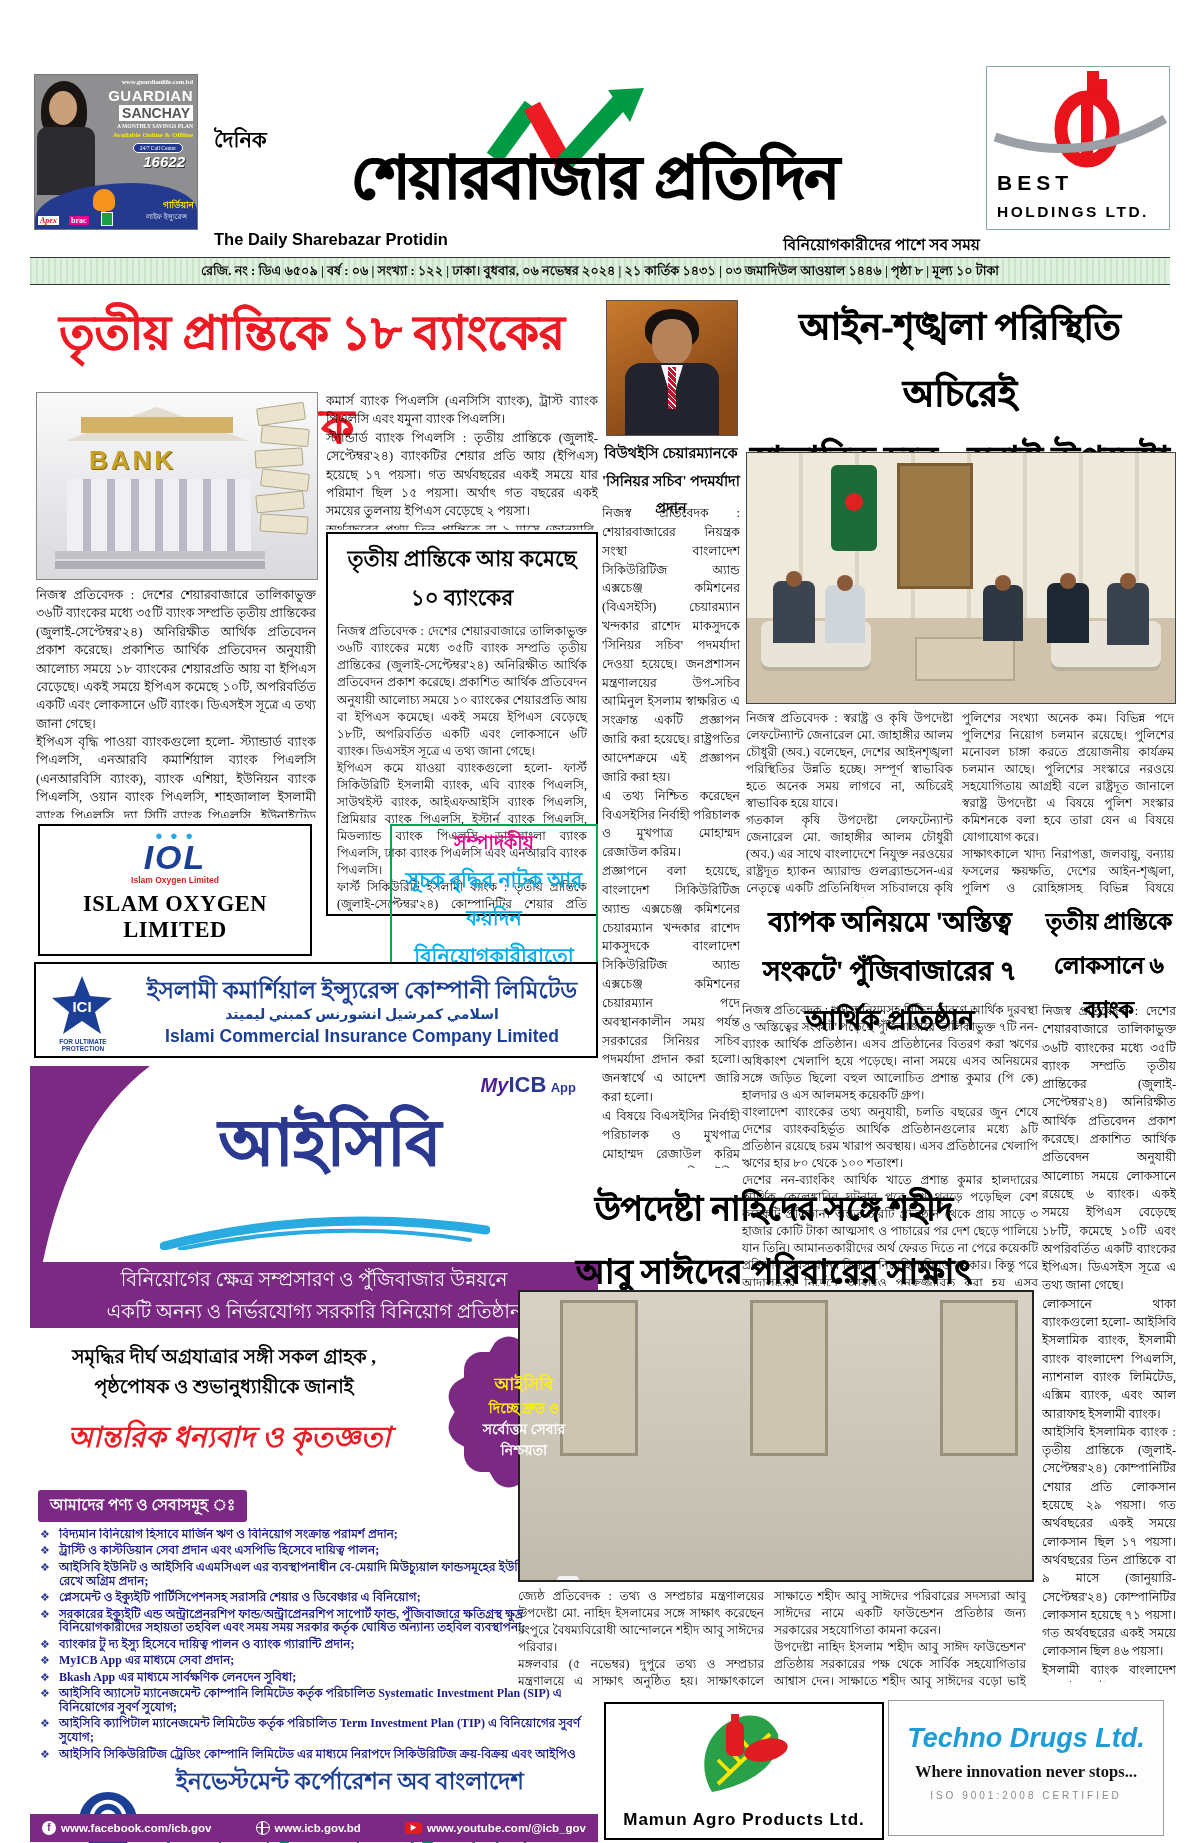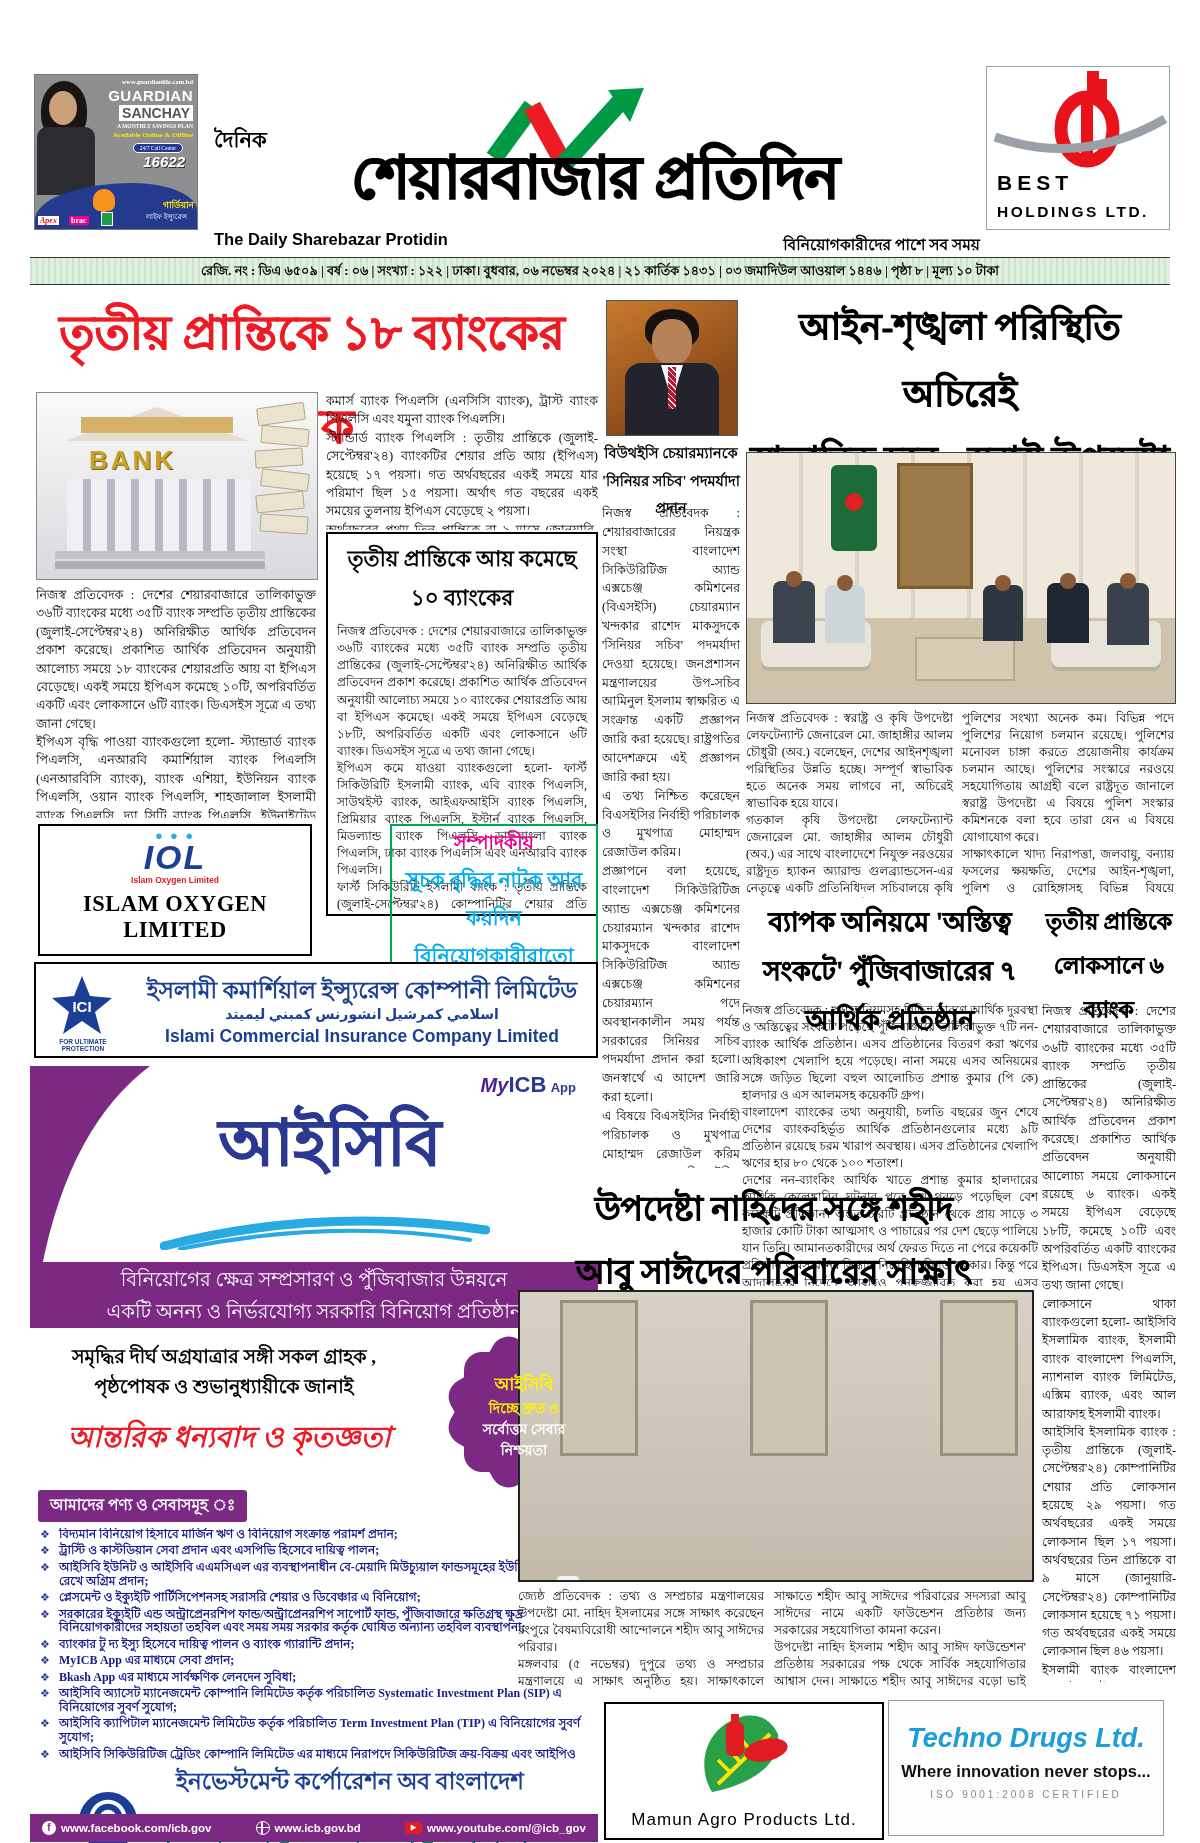--- a/index.html
+++ b/index.html
@@ -160,24 +160,24 @@
   .famphoto{left:518px;top:1290px;width:512px;height:288px;border:2px solid #222;background:linear-gradient(#d8d2c6,#c2bbac);overflow:hidden;}
   .fp-door{position:absolute;top:8px;width:72px;height:150px;border:3px solid #9a917c;background:#cdc5b2;}
   .fp-fig{position:absolute;bottom:0;}
   .fp-head{position:absolute;left:9px;top:0;width:22px;height:22px;border-radius:50%;background:#9a6a44;}
   .fp-cap{position:absolute;left:9px;top:-4px;width:22px;height:8px;border-radius:4px;background:#eee;}
   .fam-col1{left:518px;top:1588px;width:246px;height:102px;}
   .fam-col2{left:774px;top:1588px;width:252px;height:102px;}
 
   
   .mamun{left:604px;top:1702px;width:280px;height:138px;border:2.5px solid #000;box-sizing:border-box;background:#fff;text-align:center;}
-  .mamun-name{position:absolute;left:0;bottom:8px;width:100%;font-size:17px;font-weight:400;letter-spacing:1px;font-family:"Liberation Sans",sans-serif;}
+  .mamun-name{position:absolute;left:0;bottom:8px;width:100%;font-size:17px;font-weight:700;letter-spacing:1px;font-family:"Liberation Sans",sans-serif;}
   .techno{left:888px;top:1700px;width:276px;height:136px;border:1.5px solid #999;box-sizing:border-box;background:#fdfdfd;text-align:center;padding-top:22px;}
   .tech-name{font-size:27px;font-weight:900;font-style:italic;color:#1e9cd7;font-family:"Liberation Sans",sans-serif;}
-  .tech-tag{font-size:16.5px;font-weight:700;color:#111;margin-top:8px;font-family:Liberation Sans, sans-serif;}
+  .tech-tag{font-size:16.5px;font-weight:700;color:#111;margin-top:8px;font-family:Liberation Serif, serif;}
   .tech-iso{font-size:10px;color:#888;letter-spacing:3px;margin-top:8px;font-family:"Liberation Sans",sans-serif;}
 </style>
 </head>
 <body>
 
 <div class="page">
 
   <div class="abs guardian">
     <div class="g-woman">
       <div class="g-hair"></div>

